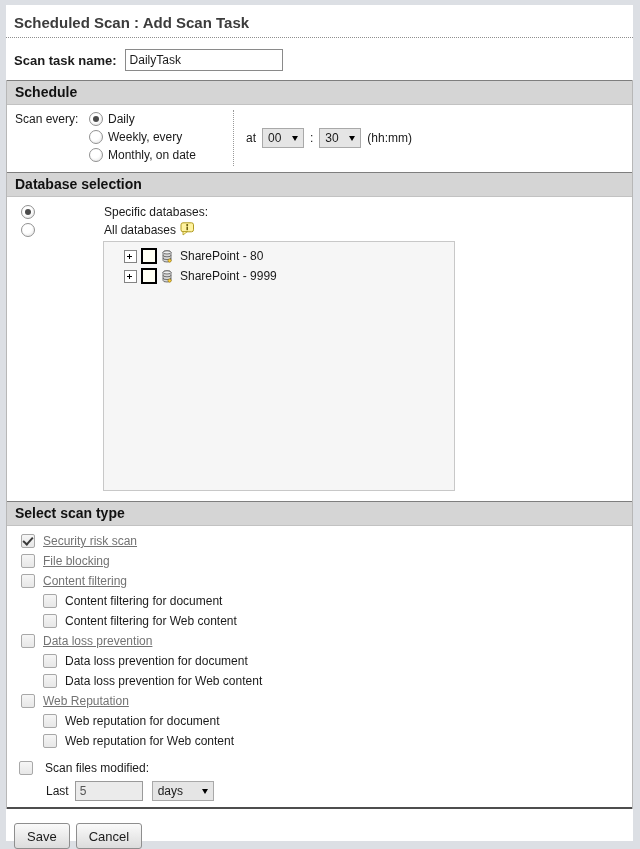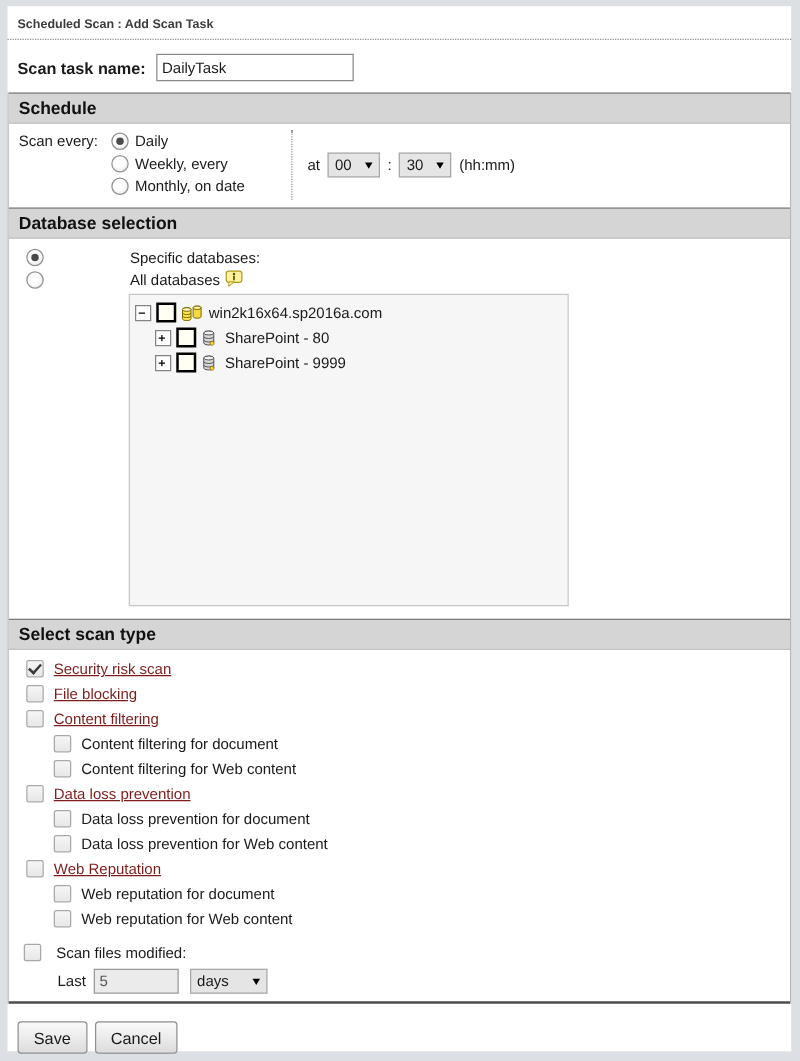--- a/index.html
+++ b/index.html
@@ -8,21 +8,21 @@
     background:#dcdfe4;
     font-family:"Liberation Sans","DejaVu Sans",sans-serif;
     font-size:12px;color:#1a1a1a;
   }
   .page{
     position:absolute;left:6px;top:5px;width:627px;height:836px;
     background:#ffffff;
   }
   
   .page-title{
-    font-size:10px;font-weight:bold;color:#3c3c3c;
+    font-size:15px;font-weight:bold;color:#3c3c3c;
     padding:9px 8px 6px 8px;
   }
   .dotted-sep{border-bottom:1px dotted #8f8f8f;height:0;}
   
   .task-row{padding:11px 8px 9px 8px;display:flex;align-items:center;}
   .task-row label{font-weight:bold;font-size:13px;}
   .task-row input{
     margin-left:8px;width:148px;height:18px;border:1px solid #8a8a8a;
     font-family:inherit;font-size:12px;padding:1px 4px;color:#1a1a1a;
   }
@@ -98,21 +98,21 @@
   .tree-cb{
     width:12px;height:12px;border:2px solid #000;background:#fffff4;
     flex:none;margin-right:4px;
   }
   .tree-icon{flex:none;margin-right:5px;display:inline-flex;}
   
   .scan-body{padding:5px 0 3px 0;}
   .scan-row{display:flex;align-items:center;height:20px;}
   .scan-row .cb{margin-left:14px;margin-right:8px;}
   .scan-row.sub .cb{margin-left:36px;}
-  .scan-link{color:#7f1d1d;text-decoration:underline;cursor:pointer;}
+  .scan-link{color:#737373;text-decoration:underline;cursor:pointer;}
   
   .inc-body{padding:4px 0 4px 0;border-bottom:2px solid #4d4d4d;}
   .inc-row1{display:flex;align-items:center;height:20px;}
   .inc-row1 .cb{margin-left:12px;margin-right:12px;}
   .inc-row2{display:flex;align-items:center;height:24px;margin-top:1px;}
   .inc-row2 .inc-last{margin-left:39px;margin-right:6px;}
   .inc-row2 input{
     width:58px;height:16px;border:1px solid #9a9a9a;background:#ebebeb;
     font-family:inherit;font-size:12px;color:#555;padding:1px 4px;margin-right:9px;
   }
@@ -187,37 +187,20 @@
           <svg width="15" height="14" viewBox="0 0 15 14">
             <rect x="1" y="0.8" width="12.5" height="9" rx="2" fill="#fff3a0" stroke="#b09a20"></rect>
             <polygon points="3,9.5 3,13 7.5,9.5" fill="#fff3a0" stroke="#b09a20" stroke-width="0.8"></polygon>
             <circle cx="7.2" cy="3.1" r="1" fill="#5f5200"></circle>
             <rect x="6.5" y="4.6" width="1.4" height="3.6" fill="#5f5200"></rect>
           </svg>
         </span>
       </div>
 
       <div class="tree-box">
-        <div class="tree-row">
-          <span class="expander"></span>
-          <span class="tree-cb"></span>
-          <span class="tree-icon">
-            <svg width="17" height="15" viewBox="0 0 17 15">
-              <g stroke="#7a6a00" stroke-width="0.8">
-                <path d="M9.5 3.2 a3.2 1.4 0 0 1 6.4 0 v7 a3.2 1.4 0 0 1 -6.4 0 z" fill="#f5d93e"></path>
-                <ellipse cx="12.7" cy="3.2" rx="3.2" ry="1.4" fill="#fff3a0"></ellipse>
-                <path d="M1 4.6 a3.4 1.5 0 0 1 6.8 0 v7.4 a3.4 1.5 0 0 1 -6.8 0 z" fill="#ffe34d"></path>
-                <ellipse cx="4.4" cy="4.6" rx="3.4" ry="1.5" fill="#fff7c0"></ellipse>
-                <path d="M1 7.2 a3.4 1.5 0 0 0 6.8 0" fill="none"></path>
-                <path d="M1 9.6 a3.4 1.5 0 0 0 6.8 0" fill="none"></path>
-              </g>
-            </svg>
-          </span>
-          <span>win2k16x64.sp2016a.com</span>
-        </div>
 
 
         <div class="tree-row child">
           <span class="expander plus"></span>
           <span class="tree-cb"></span>
           <span class="tree-icon">
             <svg width="14" height="15" viewBox="0 0 14 15">
               <g stroke="#555" stroke-width="0.8">
                 <path d="M2 3.4 a4 1.6 0 0 1 8 0 v8 a4 1.6 0 0 1 -8 0 z" fill="#d8d8d8"></path>
                 <ellipse cx="6" cy="3.4" rx="4" ry="1.6" fill="#efefef"></ellipse>

